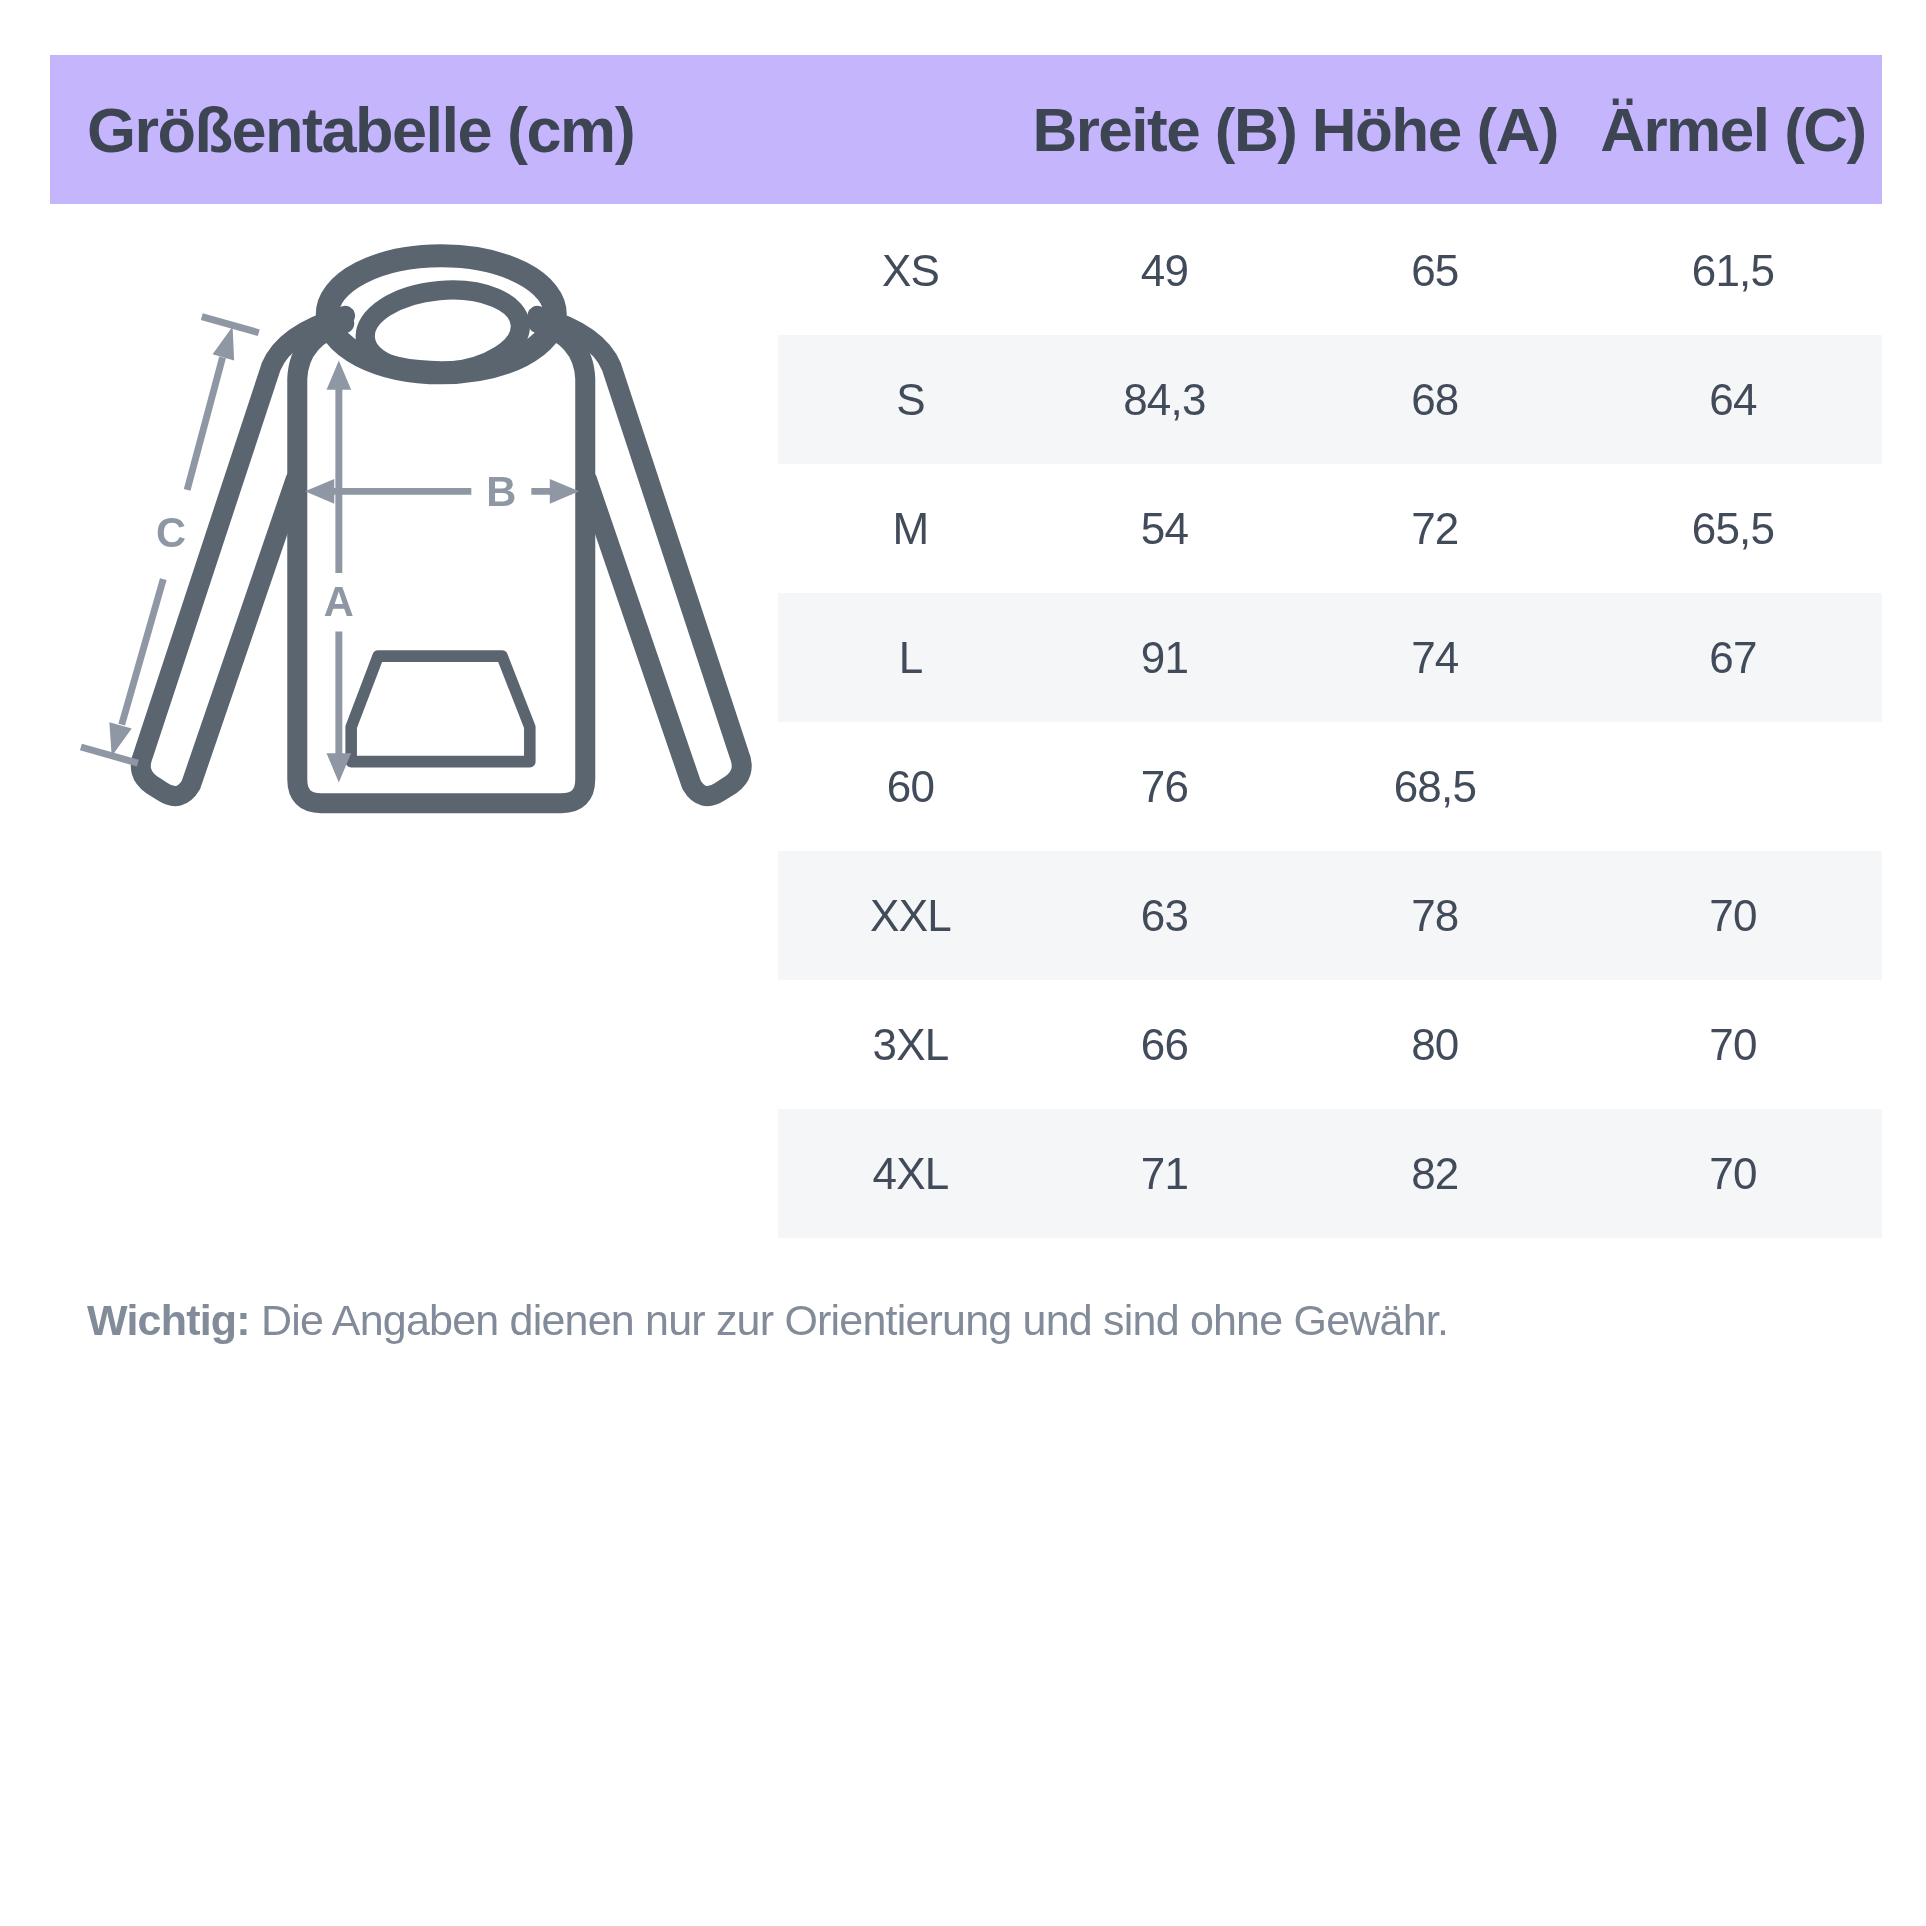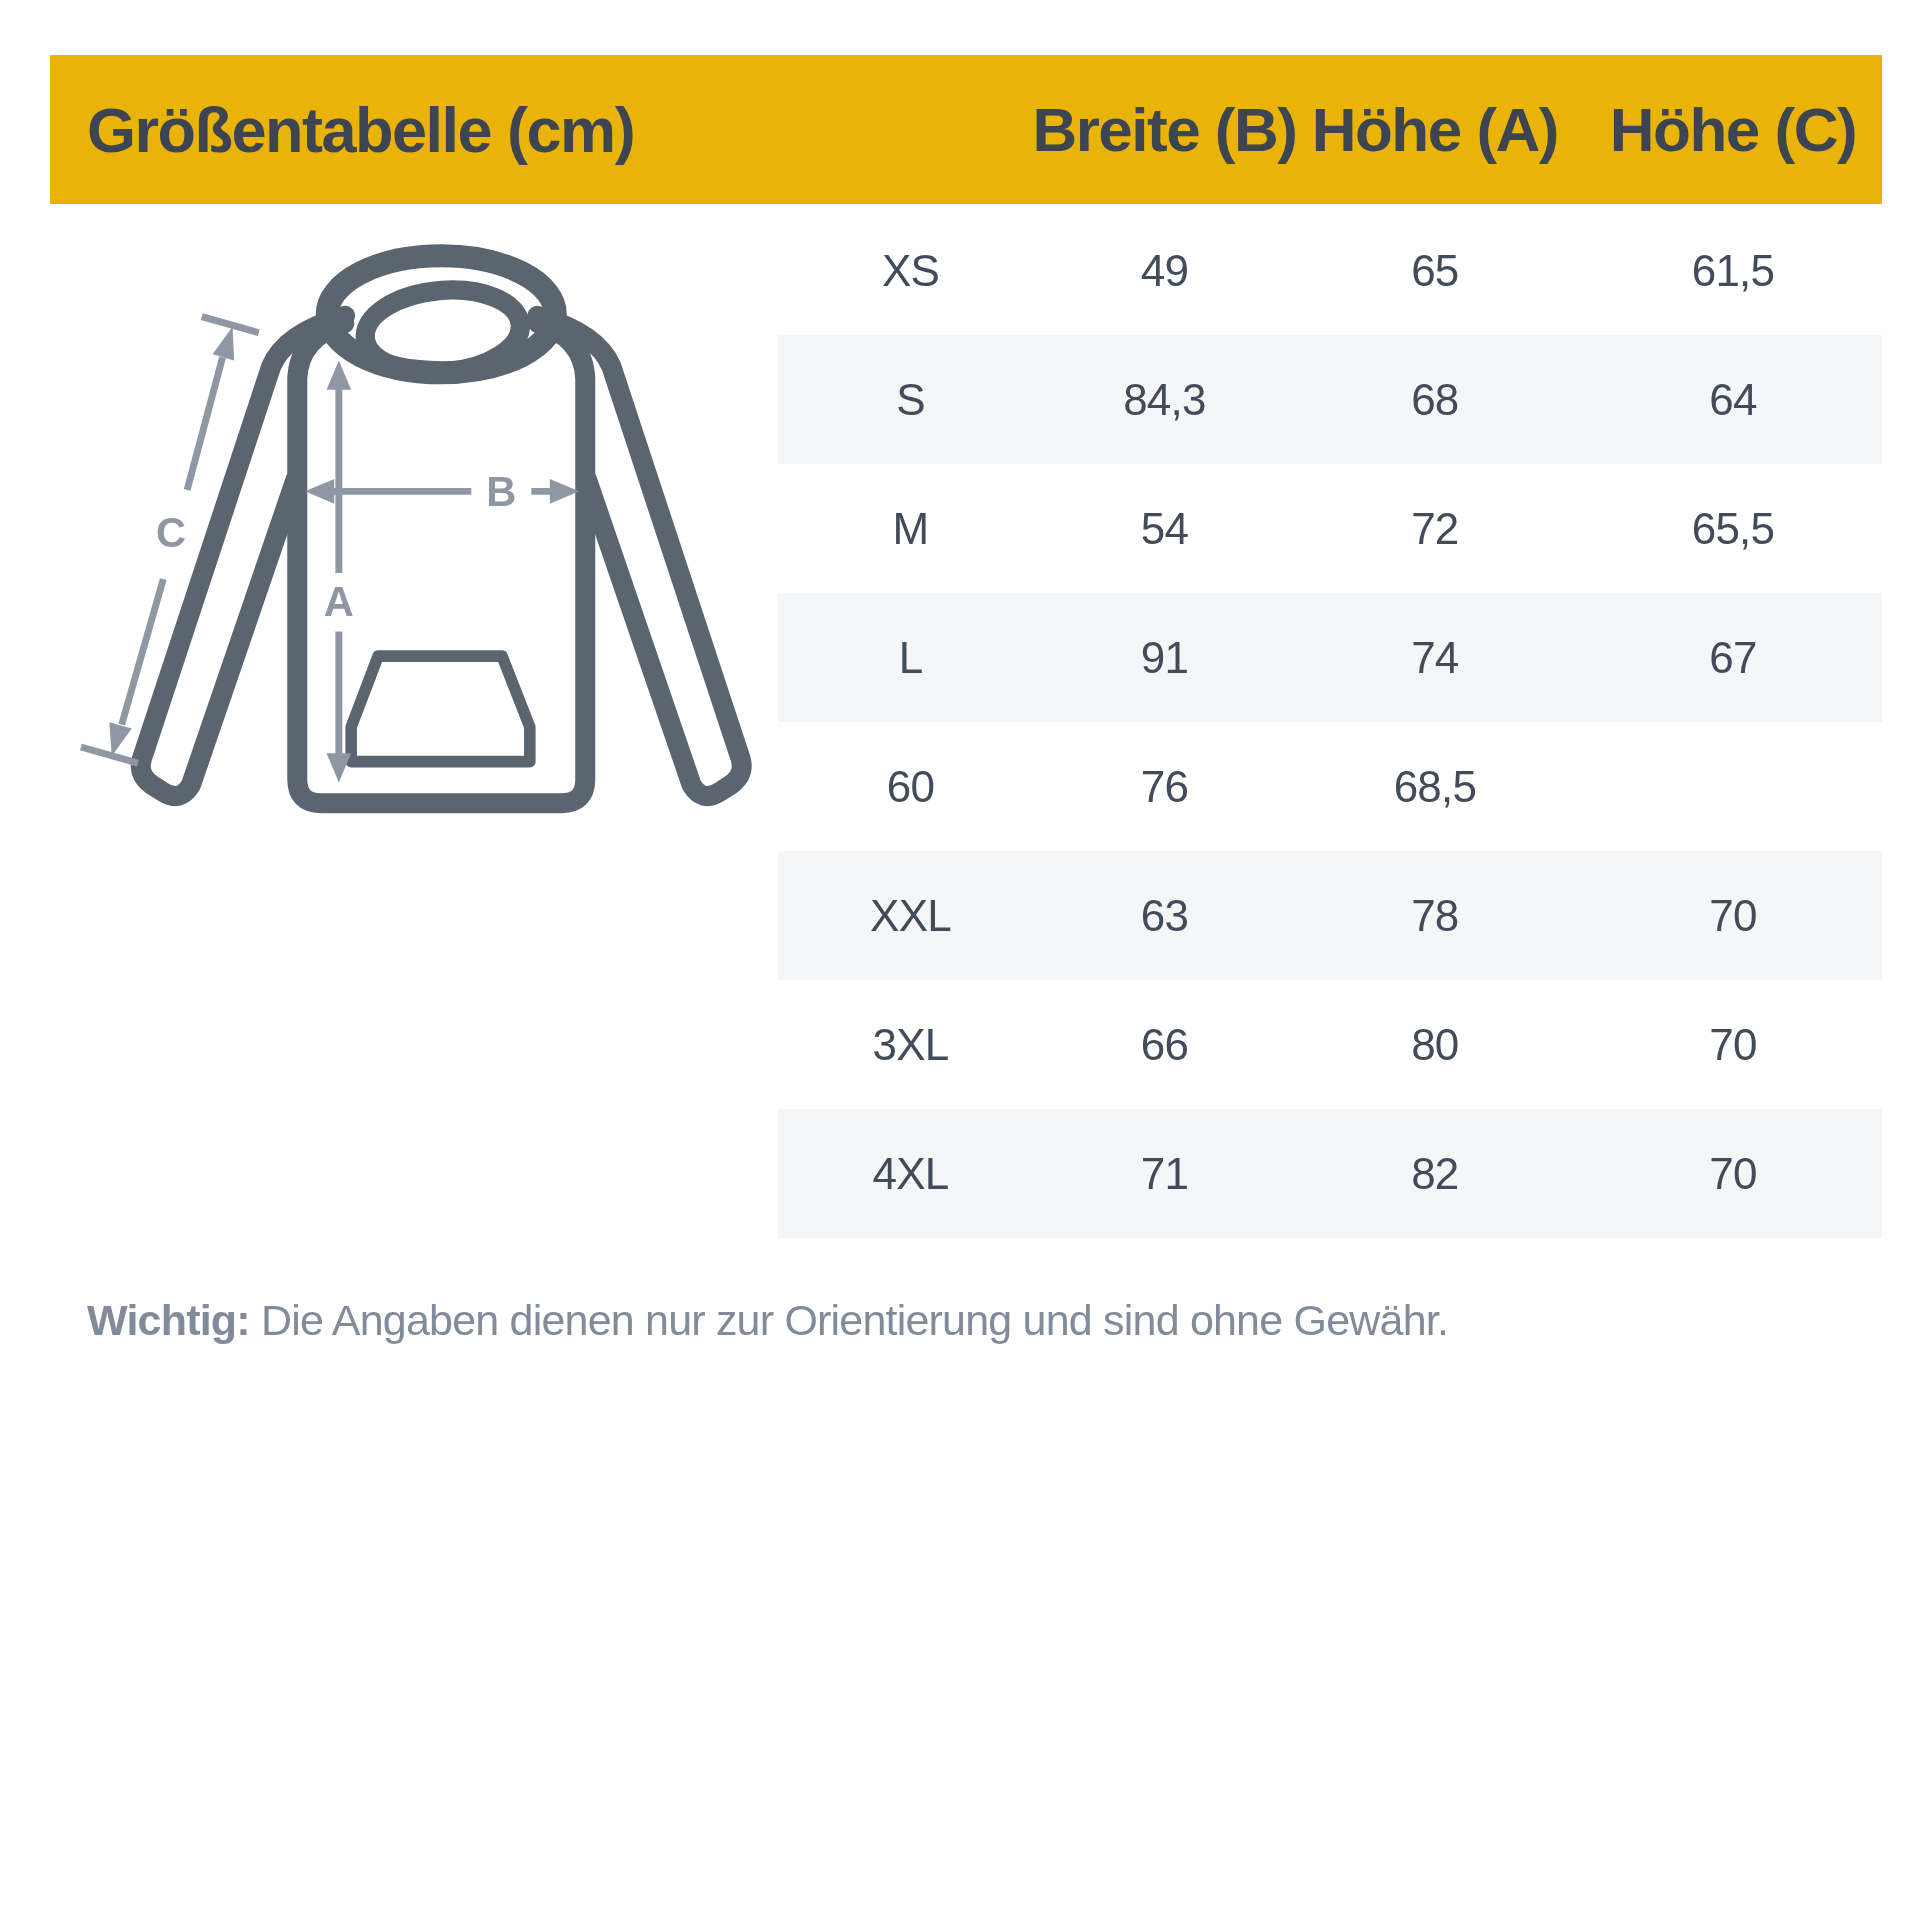--- a/index.html
+++ b/index.html
@@ -7,21 +7,21 @@
     width:1926px;height:1926px;
     background:#ffffff;
     position:relative;
     font-family:"Liberation Sans", sans-serif;
     color:#414b59;
     overflow:hidden;
   }
   
   .header-band{
     position:absolute;left:50px;top:55px;width:1832px;height:149px;
-    background:#eab308;
+    background:#c4b5fd;
     display:flex;align-items:center;
   }
   .title{
     position:absolute;left:37px;top:0;height:100%;
     display:flex;align-items:center;
     font-size:63px;font-weight:700;color:#3d4553;letter-spacing:-1.5px;
     white-space:nowrap;
   }
   .head-cols{
     position:absolute;left:728px;top:0;width:1104px;height:100%;
@@ -59,21 +59,21 @@
 </style>
 </head>
 <body>
 
 <div class="header-band">
   <div class="title">Größentabelle (cm)</div>
   <div class="head-cols">
     <div class="head-cell"></div>
     <div class="head-cell">Breite (B)</div>
     <div class="head-cell">Höhe (A)</div>
-    <div class="head-cell">Höhe (C)</div>
+    <div class="head-cell">Ärmel (C)</div>
   </div>
 </div>
 
 <svg class="diagram" viewBox="60 270 950 900" xmlns="http://www.w3.org/2000/svg">
   <g stroke="#5b6570" fill="none" stroke-linecap="round" stroke-linejoin="round">
 
     <path stroke-width="26" d="M 447 420 Q 388 438 386 492 L 386 1012 Q 386 1043 417 1043 L 729 1043 Q 760 1043 760 1012 L 760 492 Q 758 438 699 420"></path>
 
     <path stroke-width="26" d="M 448 410 Q 370 432 352 476 L 186 980 Q 176 1004 197 1019 L 211 1028 Q 234 1043 248 1019 L 384 622"></path>
 

